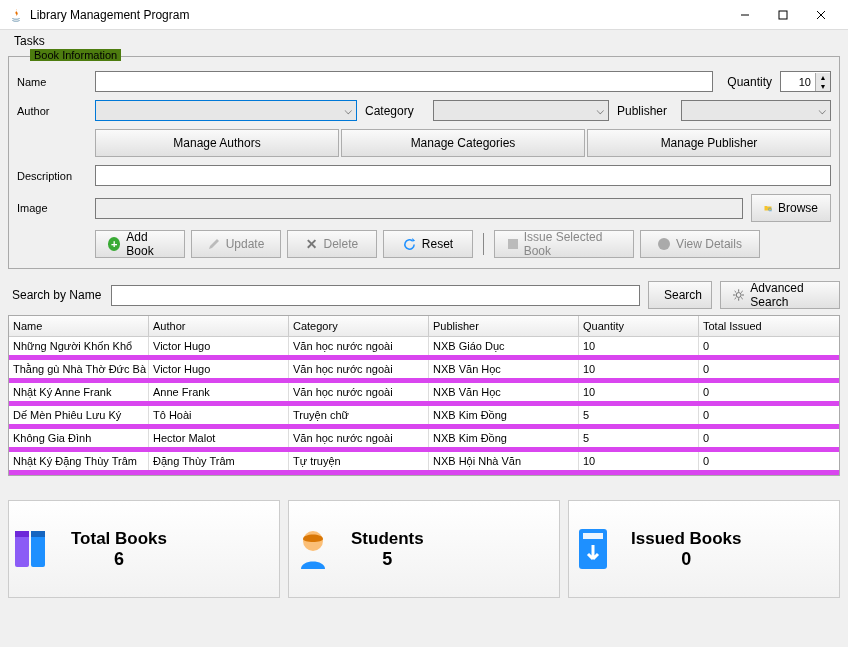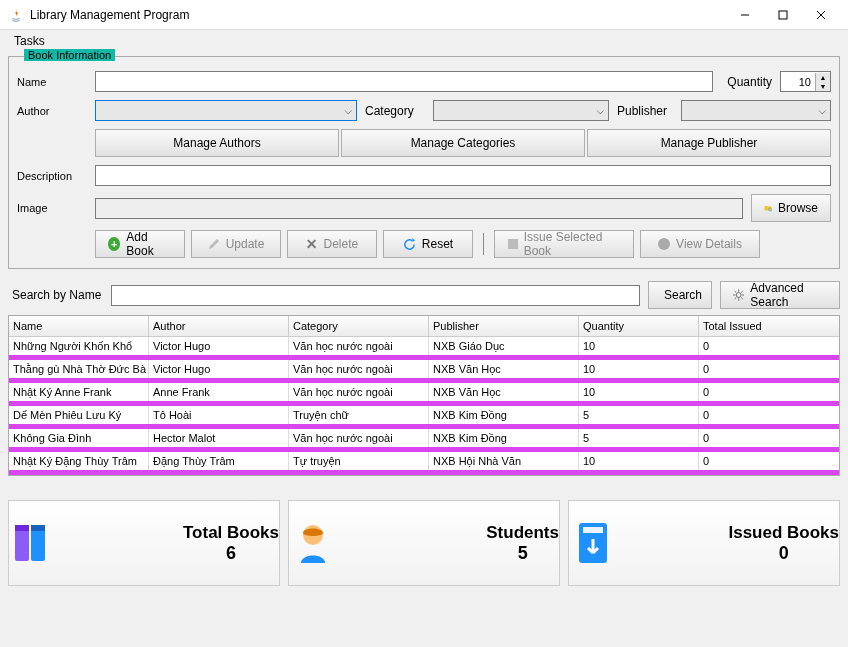--- a/index.html
+++ b/index.html
@@ -6,21 +6,21 @@
 body { background: #f0f0f0; width: 848px; height: 647px; overflow: hidden; }
 .titlebar { background: #fff; height: 30px; display: flex; align-items: center; padding: 0 8px; border-bottom: 1px solid #ddd; }
 .java-icon { width: 16px; height: 16px; margin-right: 6px; }
 .title-text { flex: 1; font-size: 12px; }
 .win-controls { display: flex; gap: 0; }
 .win-btn { width: 38px; height: 28px; display: flex; align-items: center; justify-content: center; }
 .menubar { height: 22px; padding: 2px 8px; background: #f0f0f0; }
 .menu-item { padding: 2px 6px; display: inline-block; }
 .content { padding: 4px 8px; }
 .fieldset { border: 1px solid #aaa; padding: 6px 8px 10px; position: relative; margin-bottom: 6px; }
-.fieldset-label { position: absolute; top: -8px; left: 15px; background: #14b8a6; padding: 0 4px; font-size: 11px; }
+.fieldset-label { position: absolute; top: -8px; left: 21px; background: #4d7c0f; padding: 0 4px; font-size: 11px; }
 .form-row { display: flex; align-items: center; margin: 8px 0; gap: 8px; }
 .form-label { width: 70px; font-size: 11px; }
 input[type=text], .text-input { border: 1px solid #7a7a7a; background: #fff; height: 21px; padding: 0 4px; font-size: 11px; }
 .combo { border: 1px solid #7a7a7a; background: #e7e7e7; height: 21px; display: flex; align-items: center; justify-content: flex-end; padding: 0 4px; cursor: pointer; }
 .combo::after { content: "⌵"; font-size: 10px; color: #555; }
 .spinner { display: flex; align-items: center; border: 1px solid #7a7a7a; background: #fff; height: 21px; }
 .spinner input { border: none; width: 34px; text-align: right; padding: 0 4px; height: 19px; }
 .spinner-btns { display: flex; flex-direction: column; border-left: 1px solid #aaa; }
 .spin-btn { width: 14px; height: 9px; font-size: 7px; text-align: center; line-height: 9px; background: #e7e7e7; cursor: pointer; }
 .btn { border: 1px solid #adadad; background: linear-gradient(#fafafa,#e1e1e1); height: 28px; display: flex; align-items: center; justify-content: center; gap: 6px; padding: 0 12px; cursor: pointer; font-size: 11px; }
@@ -33,21 +33,21 @@
 .search-row { display: flex; align-items: center; gap: 8px; padding: 6px 0; }
 .search-label { width: 95px; padding-left: 4px; }
 .table { border: 1px solid #aaa; background: #fff; }
 .thead, .trow { display: flex; }
 .thead { background: #fff; border-bottom: 1px solid #ccc; }
 .th, .td { padding: 2px 4px; font-size: 11px; overflow: hidden; white-space: nowrap; border-right: 1px solid #ddd; height: 18px; display: flex; align-items: center; }
 .th { font-weight: normal; border-right: 1px solid #ccc; height: 20px; background: linear-gradient(#fdfdfd,#ececec); }
 .trow { border-bottom: 5px solid #d946ef; }
 .c0 { width: 140px; } .c1 { width: 140px; } .c2 { width: 140px; } .c3 { width: 150px; } .c4 { width: 120px; } .c5 { flex: 1; border-right: none; }
 .stats-row { display: flex; gap: 8px; margin-top: 24px; }
-.stat-card { flex: 1; border: 1px solid #ccc; background: linear-gradient(#fff,#f2f2f2); display: flex; align-items: center; justify-content: space-between; gap: 14px; height: 86px; }
+.stat-card { flex: 1; border: 1px solid #ccc; background: linear-gradient(#fff,#f2f2f2); display: flex; align-items: center; justify-content: flex-start; gap: 14px; height: 98px; }
 .stat-icon { width: 48px; height: 48px; }
 .stat-text { text-align: center; }
 .stat-title { font-size: 17px; font-weight: bold; }
 .stat-value { font-size: 18px; font-weight: bold; }
 .circle-ico { width: 14px; height: 14px; border-radius: 50%; display: inline-flex; align-items: center; justify-content: center; color: #fff; font-weight: bold; font-size: 11px; }
 .pencil-ico { width: 12px; height: 12px; }
 .x-ico { color:#777; font-weight:bold; font-size:14px; }
 .refresh-ico { width:13px; height:13px; }
 .folder-ico { width:16px; height:16px; }
 .search-ico { width:14px;height:14px; }

